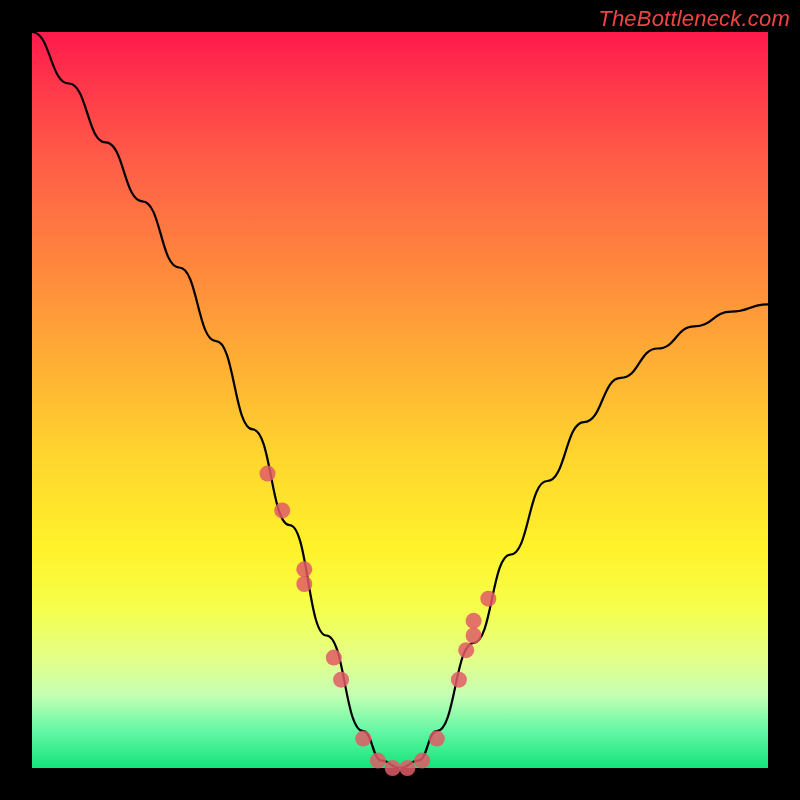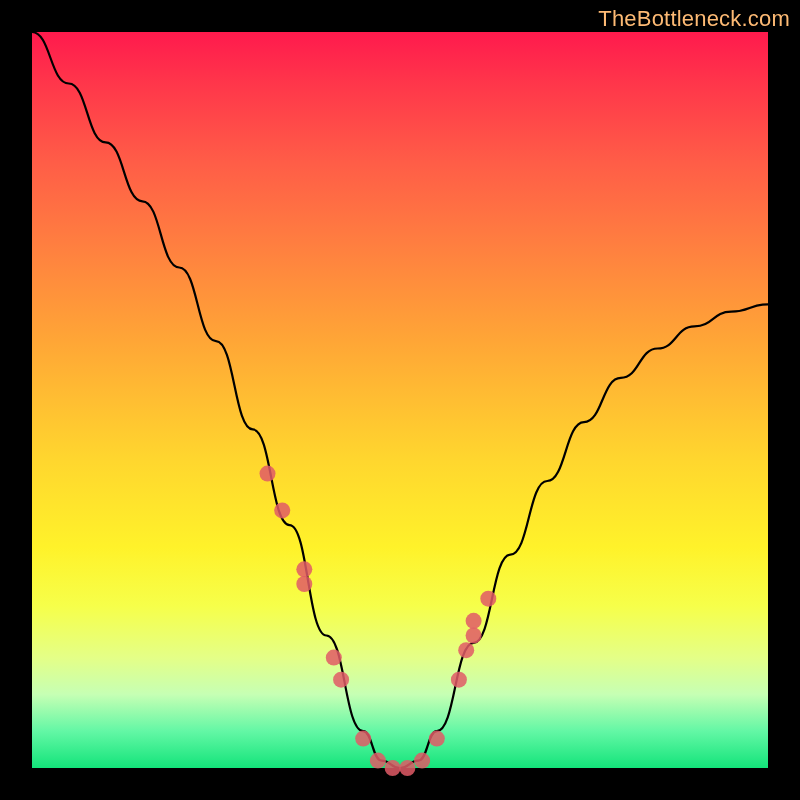--- a/index.html
+++ b/index.html
@@ -36,25 +36,26 @@
       #e4ff87 85%,
       #c6ffb4 90%,
       #63f7a5 95%,
       #13e47a 100%
     );
   }
   .watermark {
     position: absolute;
     top: 6px;
     right: 10px;
-    color: #fdba74;
+    color: #ef4444;
     font-size: 22px;
     font-weight: 500;
     letter-spacing: 0.2px;
     user-select: none;
+    font-style: italic;
   }
   svg.curve {
     position: absolute;
     left: 0;
     top: 0;
     width: 736px;
     height: 736px;
     overflow: visible;
   }
   .dot {

